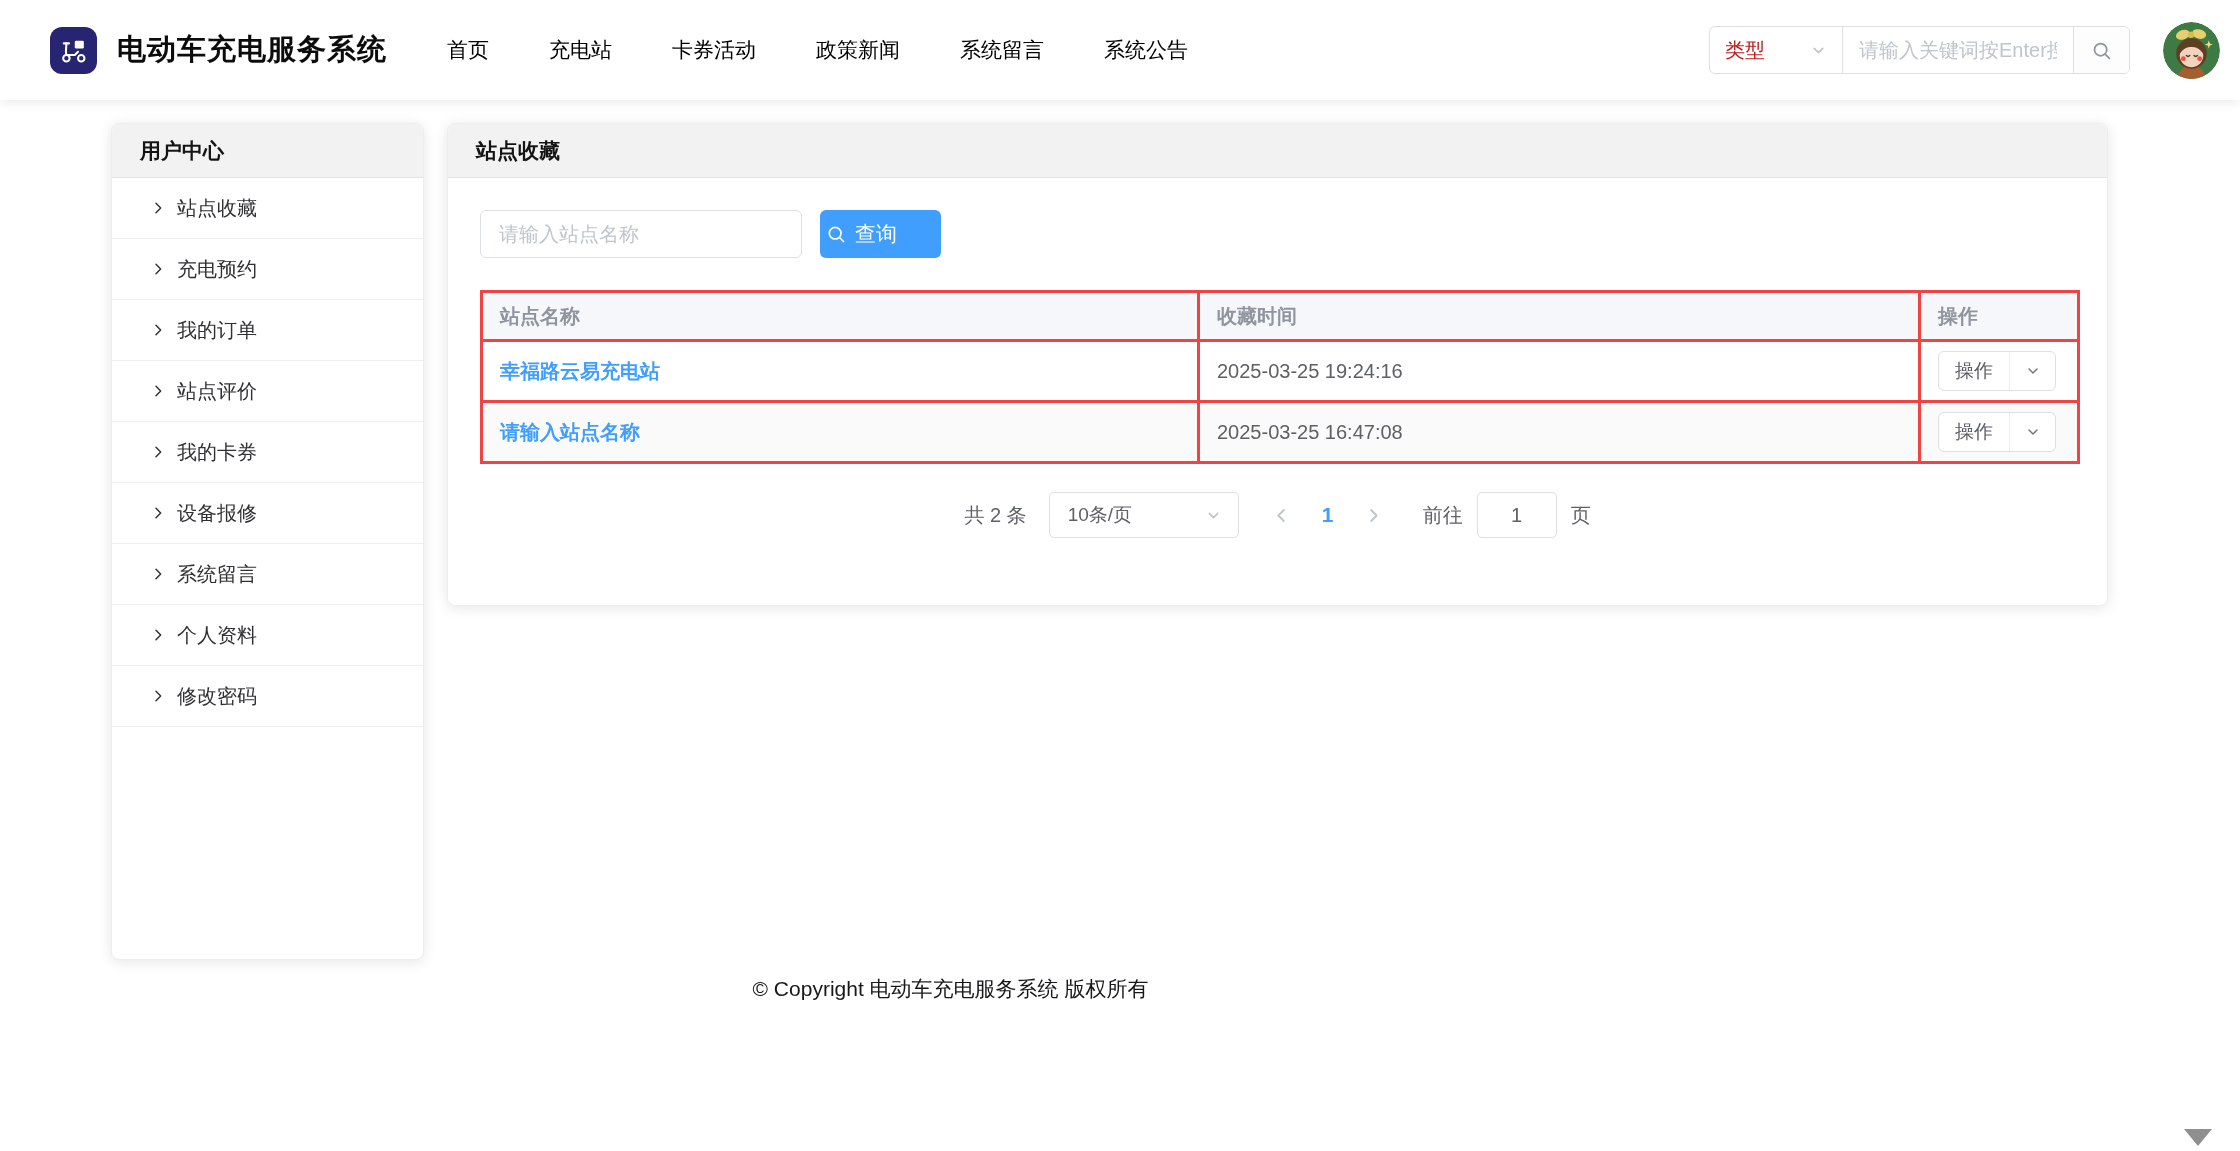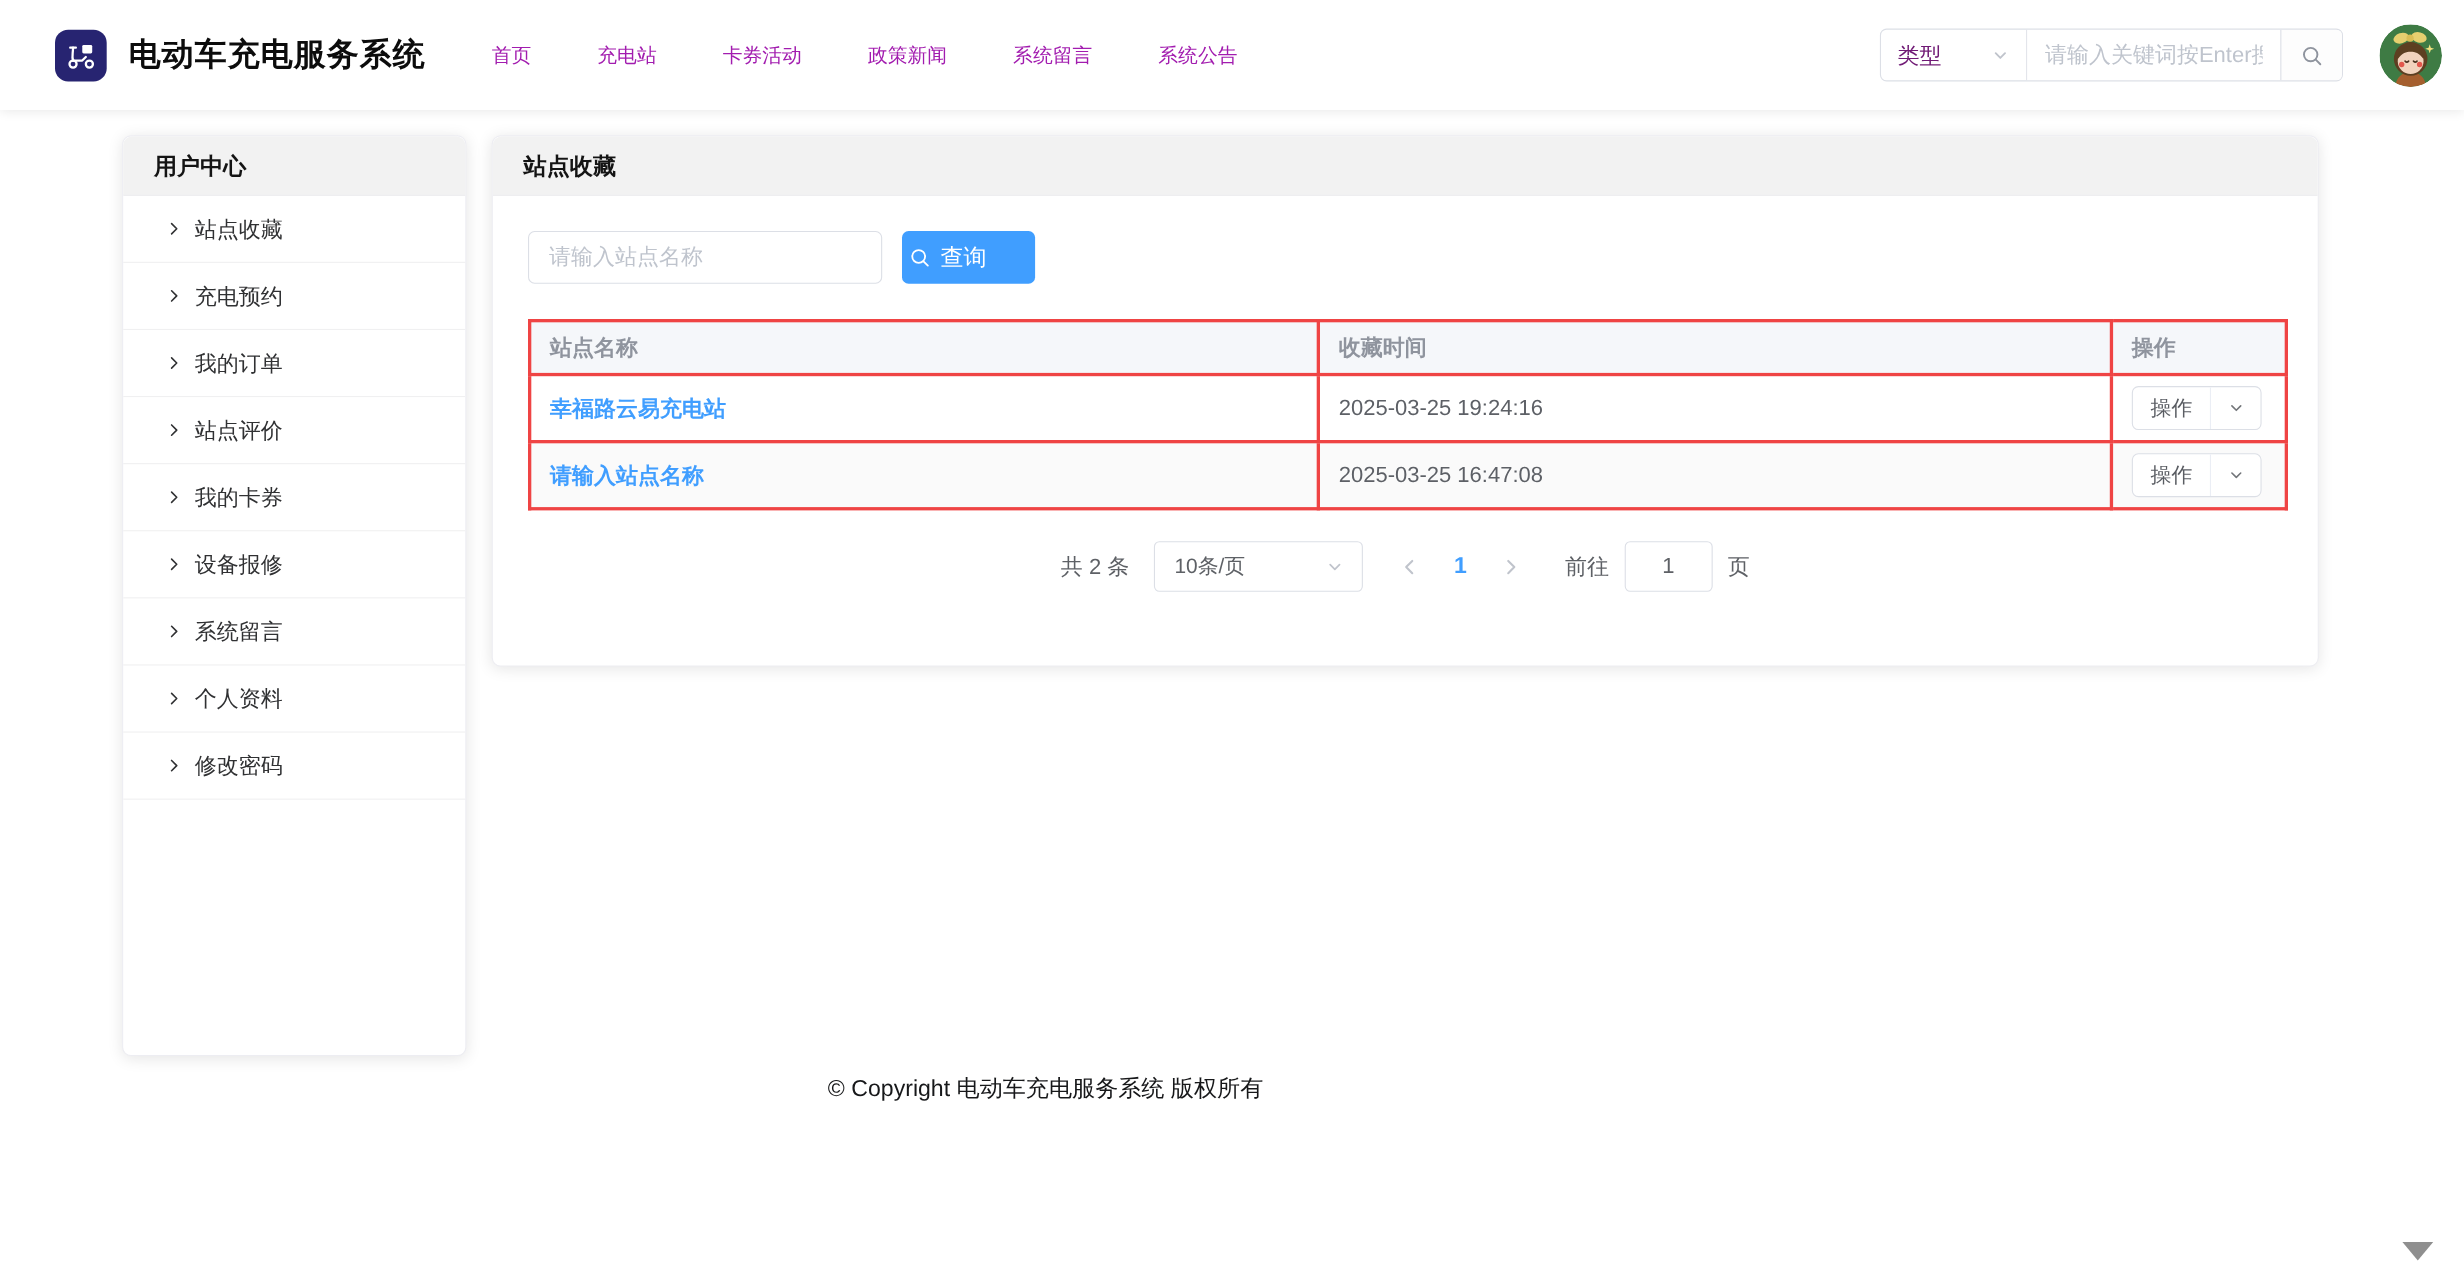--- a/index.html
+++ b/index.html
@@ -17,28 +17,28 @@
     position:absolute; top:0; left:0; width:2240px; height:100px;
     background:#fff; display:flex; align-items:center;
     padding:0 20px 0 50px; box-shadow:0 2px 10px rgba(0,0,0,.09); z-index:20;
   }
   .logo {
     width:47px; height:47px; border-radius:12px; background:var(--brand);
     display:flex; align-items:center; justify-content:center; flex:0 0 auto; cursor:pointer;
   }
   .brand-title { margin-left:20px; font-size:29px; font-weight:bold; color:#0c0c0c; letter-spacing:1px; white-space:nowrap; }
   .nav { display:flex; margin-left:60px; gap:60px; }
-  .nav-item { font-size:18px; color:#a21caf; cursor:pointer; text-decoration:none; white-space:nowrap; }
+  .nav-item { font-size:21px; color:#000000; cursor:pointer; text-decoration:none; white-space:nowrap; }
   .header-right { margin-left:auto; display:flex; align-items:center; }
   .search-group {
     display:flex; align-items:stretch; height:48px; border:1px solid #dcdfe6;
     border-radius:6px; background:#fff; overflow:hidden;
   }
   .sg-select { width:132px; display:flex; align-items:center; justify-content:space-between; padding:0 15px; cursor:pointer; }
-  .sg-select-label { font-size:20px; color:#701a75; }
+  .sg-select-label { font-size:20px; color:#b91c1c; }
   .sg-divider { width:1px; background:#dcdfe6; }
   .sg-input { width:230px; border:none; outline:none; font-size:20px; padding:0 16px; color:#606266; font-family:inherit; }
   .sg-input::placeholder { color:#bfc4cd; }
   .sg-btn { width:56px; display:flex; align-items:center; justify-content:center; border:none; border-left:1px solid #dcdfe6; background:#fdfdfd; cursor:pointer; }
   .avatar { width:57px; height:57px; border-radius:50%; overflow:hidden; margin-left:33px; flex:0 0 auto; cursor:pointer; }
 
   
   .card {
     position:absolute; background:#fff; border:1px solid #ededf2; border-radius:8px;
     box-shadow:0 2px 14px rgba(0,0,0,.10);

